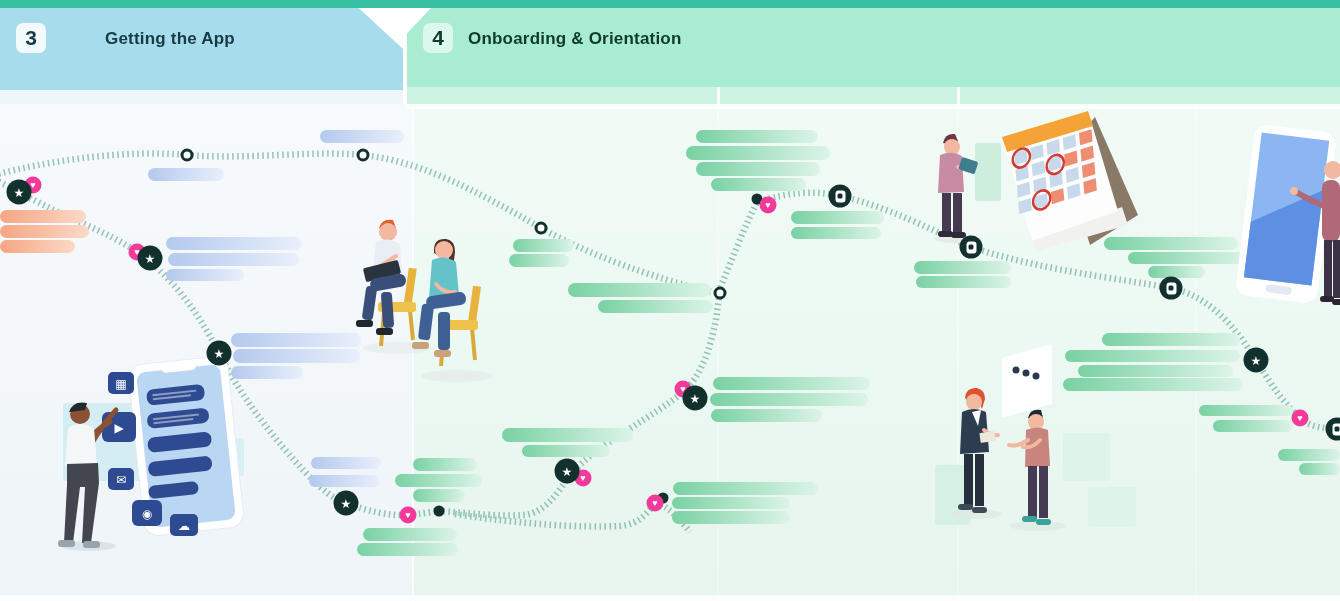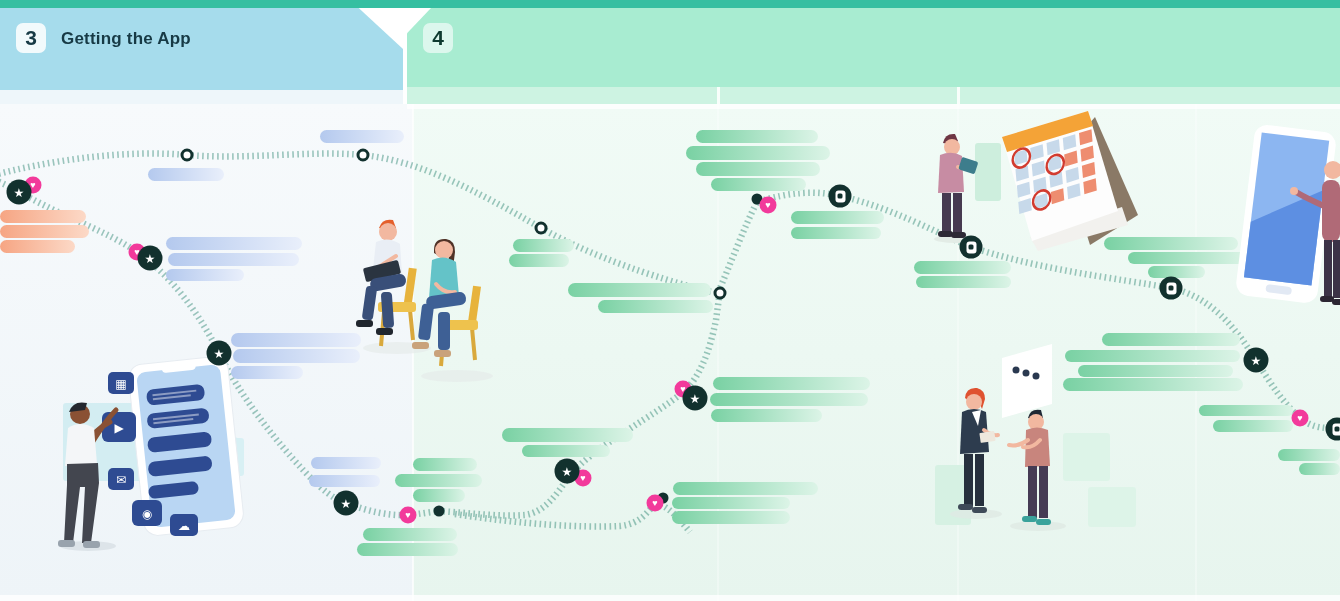--- a/index.html
+++ b/index.html
@@ -16,21 +16,21 @@
   .hdr{display:flex;align-items:flex-start;padding:15px 0 0 16px;gap:15px;}
   .hdr3{left:0;top:8px;width:403px;height:82px;background:var(--stage3-panel);
         clip-path:polygon(0 0,89% 0,100% 50%,100% 100%,0 100%);}
   .hdr4{left:407px;top:8px;width:933px;height:79px;background:var(--stage4-panel);
         clip-path:polygon(0 100%,0 32%,24px 0,100% 0,100% 100%);}
   .badge{width:30px;height:30px;border-radius:7px;display:flex;align-items:center;justify-content:center;
          font-size:21px;font-weight:700;}
   .badge3{background:rgba(255,255,255,.85);color:var(--stage3-text);}
   .badge4{background:rgba(255,255,255,.6);color:var(--stage4-text);}
   .ttl{font-size:17px;font-weight:700;padding-top:6px;letter-spacing:.2px;}
-  .ttl3{color:var(--stage3-text);}
+  .ttl3{color:var(--stage3-text);margin-left:44px;}
   .ttl4{color:var(--stage4-text);}
 
   .sub3{left:0;top:90px;width:403px;height:14px;background:#eef6fa;}
   .sub4{left:407px;top:87px;width:933px;height:17px;background:#cdf3e2;}
   .sub4 .cut{position:absolute;top:0;width:3px;height:17px;background:rgba(255,255,255,.85);}
   .topline4{left:407px;top:104px;width:933px;height:5px;background:rgba(255,255,255,.8);}
 
   
   .bg3{left:0;top:104px;width:413px;height:497px;background:linear-gradient(180deg,#f7fafc,#eef4f8);}
   .bg4{left:413px;top:104px;width:927px;height:497px;background:linear-gradient(180deg,#f1fbf6,#e7f5ee);}
@@ -372,16 +372,17 @@
     <div class="cut" style="left:550px"></div>
   </div>
   <div class="abs topline4"></div>
 
   <div class="abs hdr hdr3">
     <div class="badge badge3">3</div>
     <div class="ttl ttl3">Getting the App</div>
   </div>
   <div class="abs hdr hdr4">
     <div class="badge badge4">4</div>
+    <div class="ttl ttl4">Onboarding &amp; Orientation</div>
   </div>
 
   <div class="abs bottomline"></div>
 </div>
 
 </body></html>

